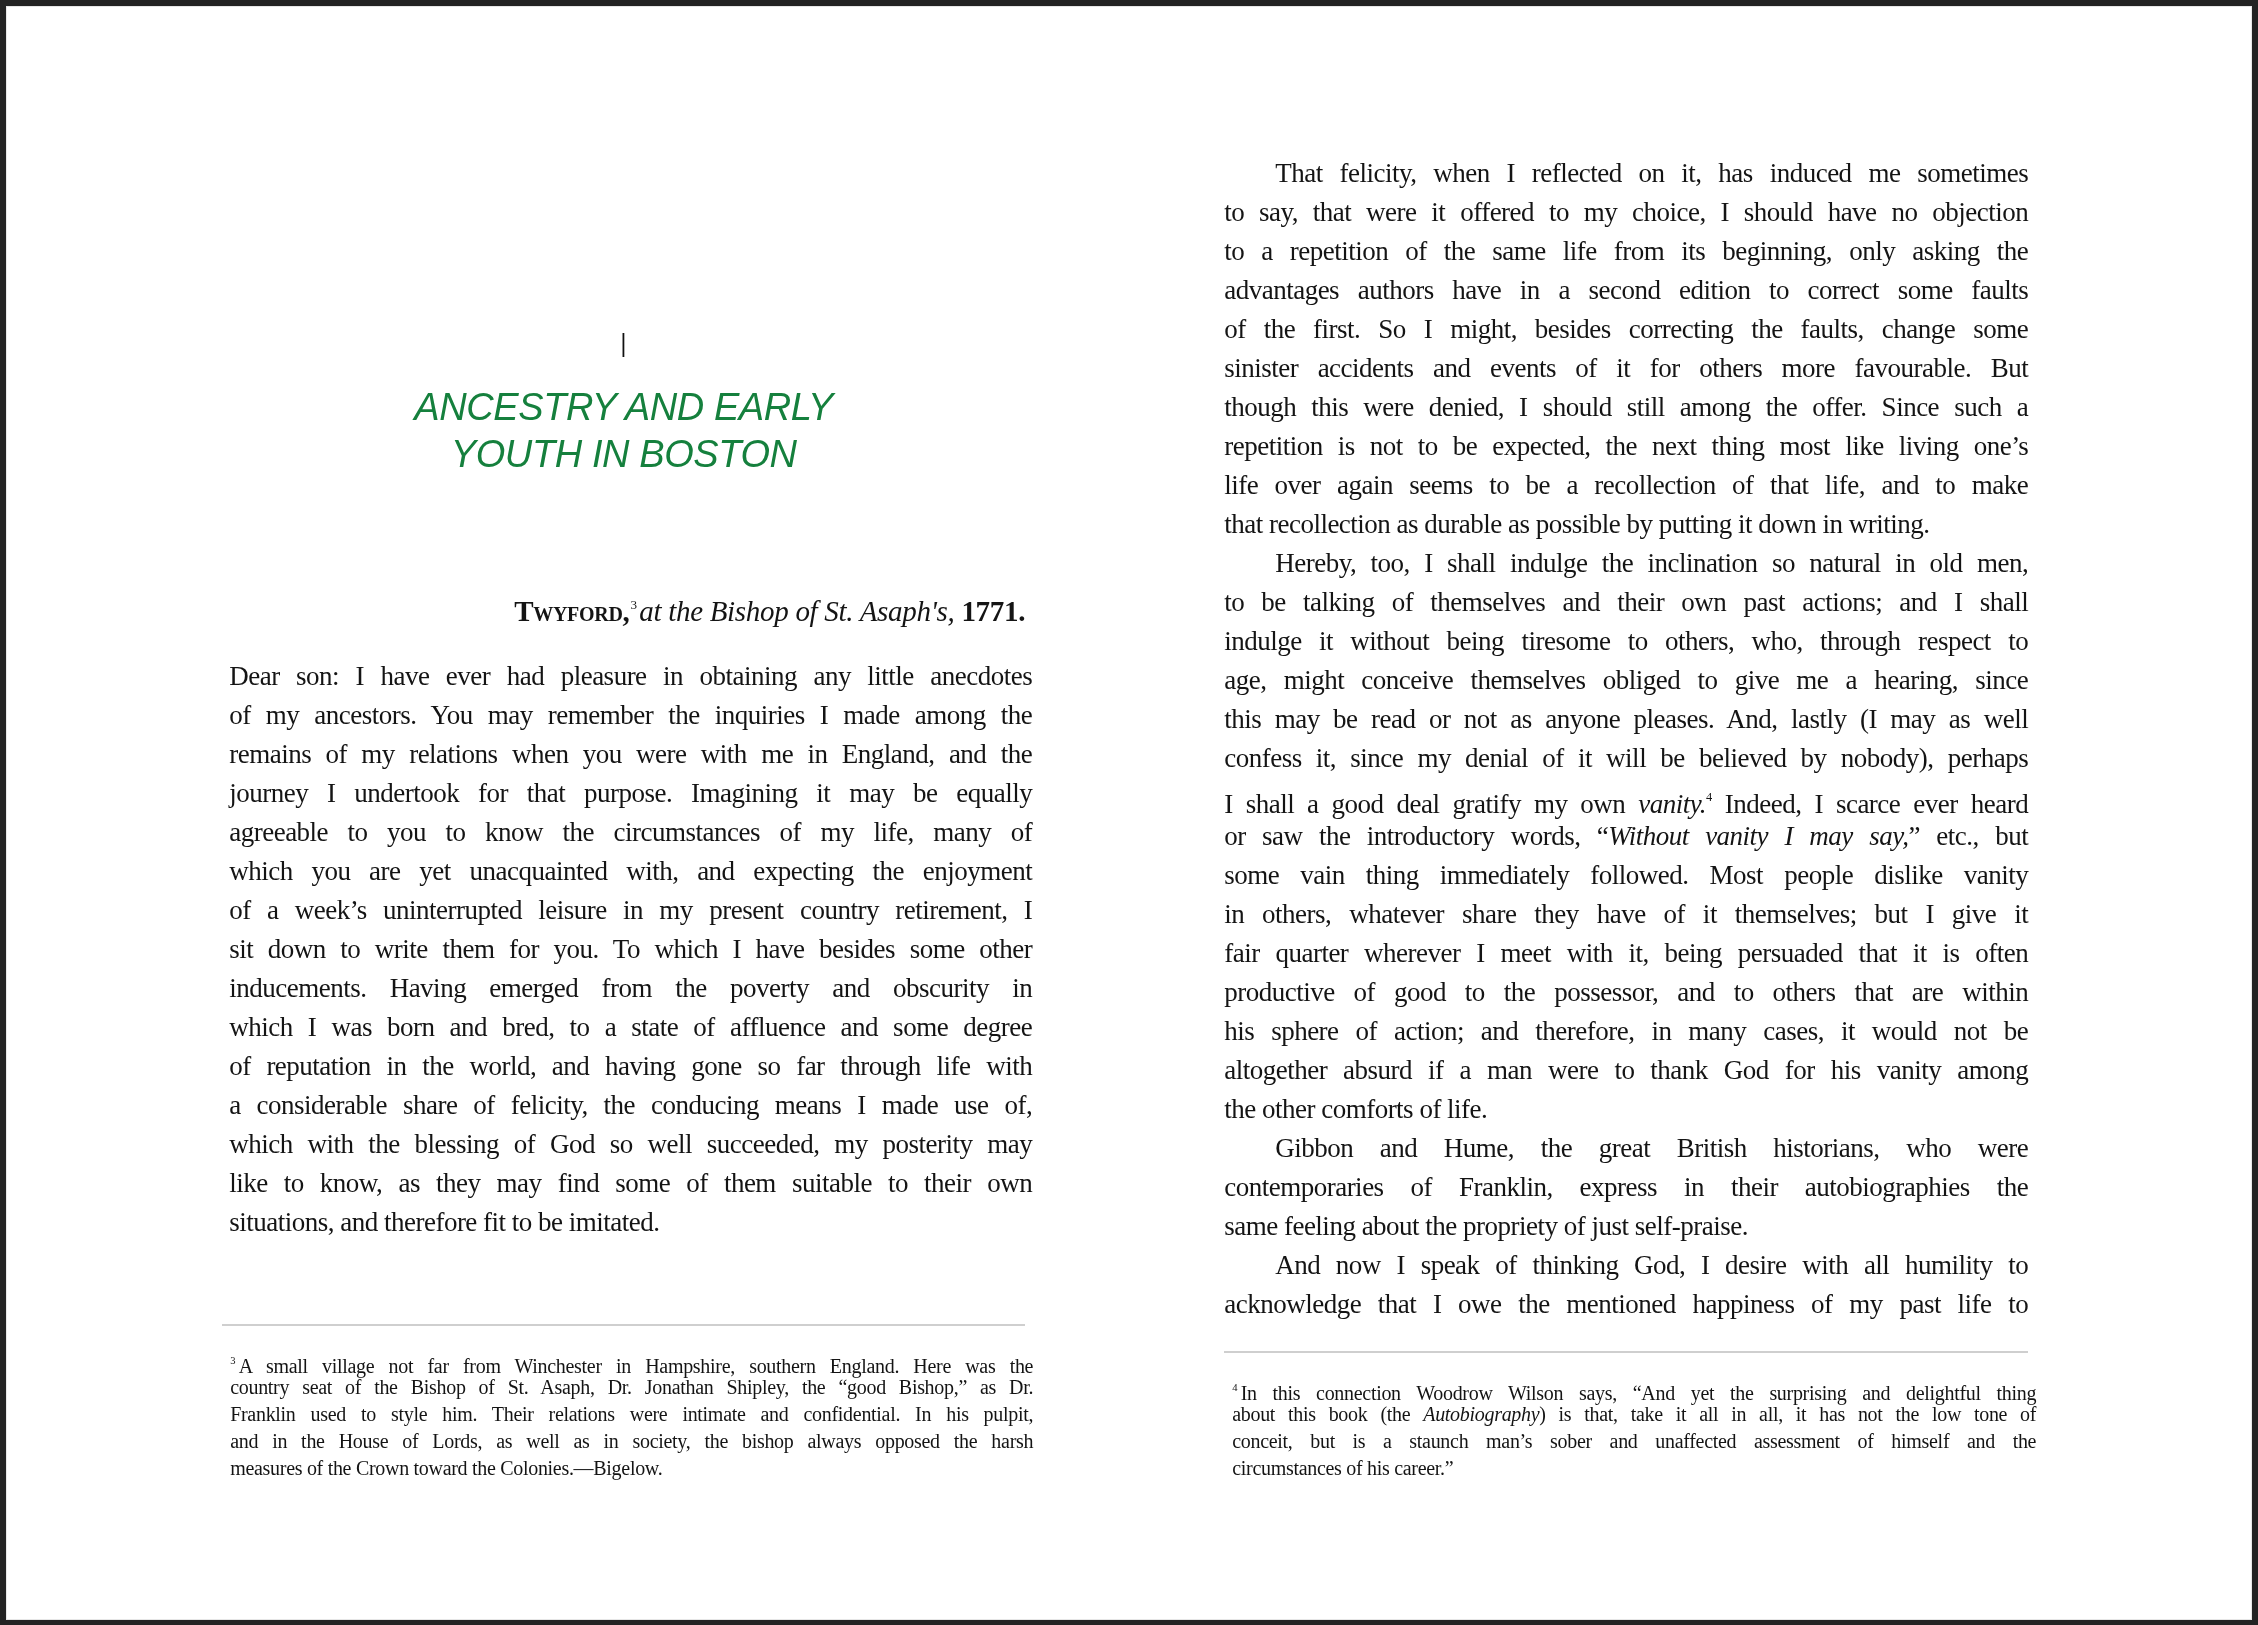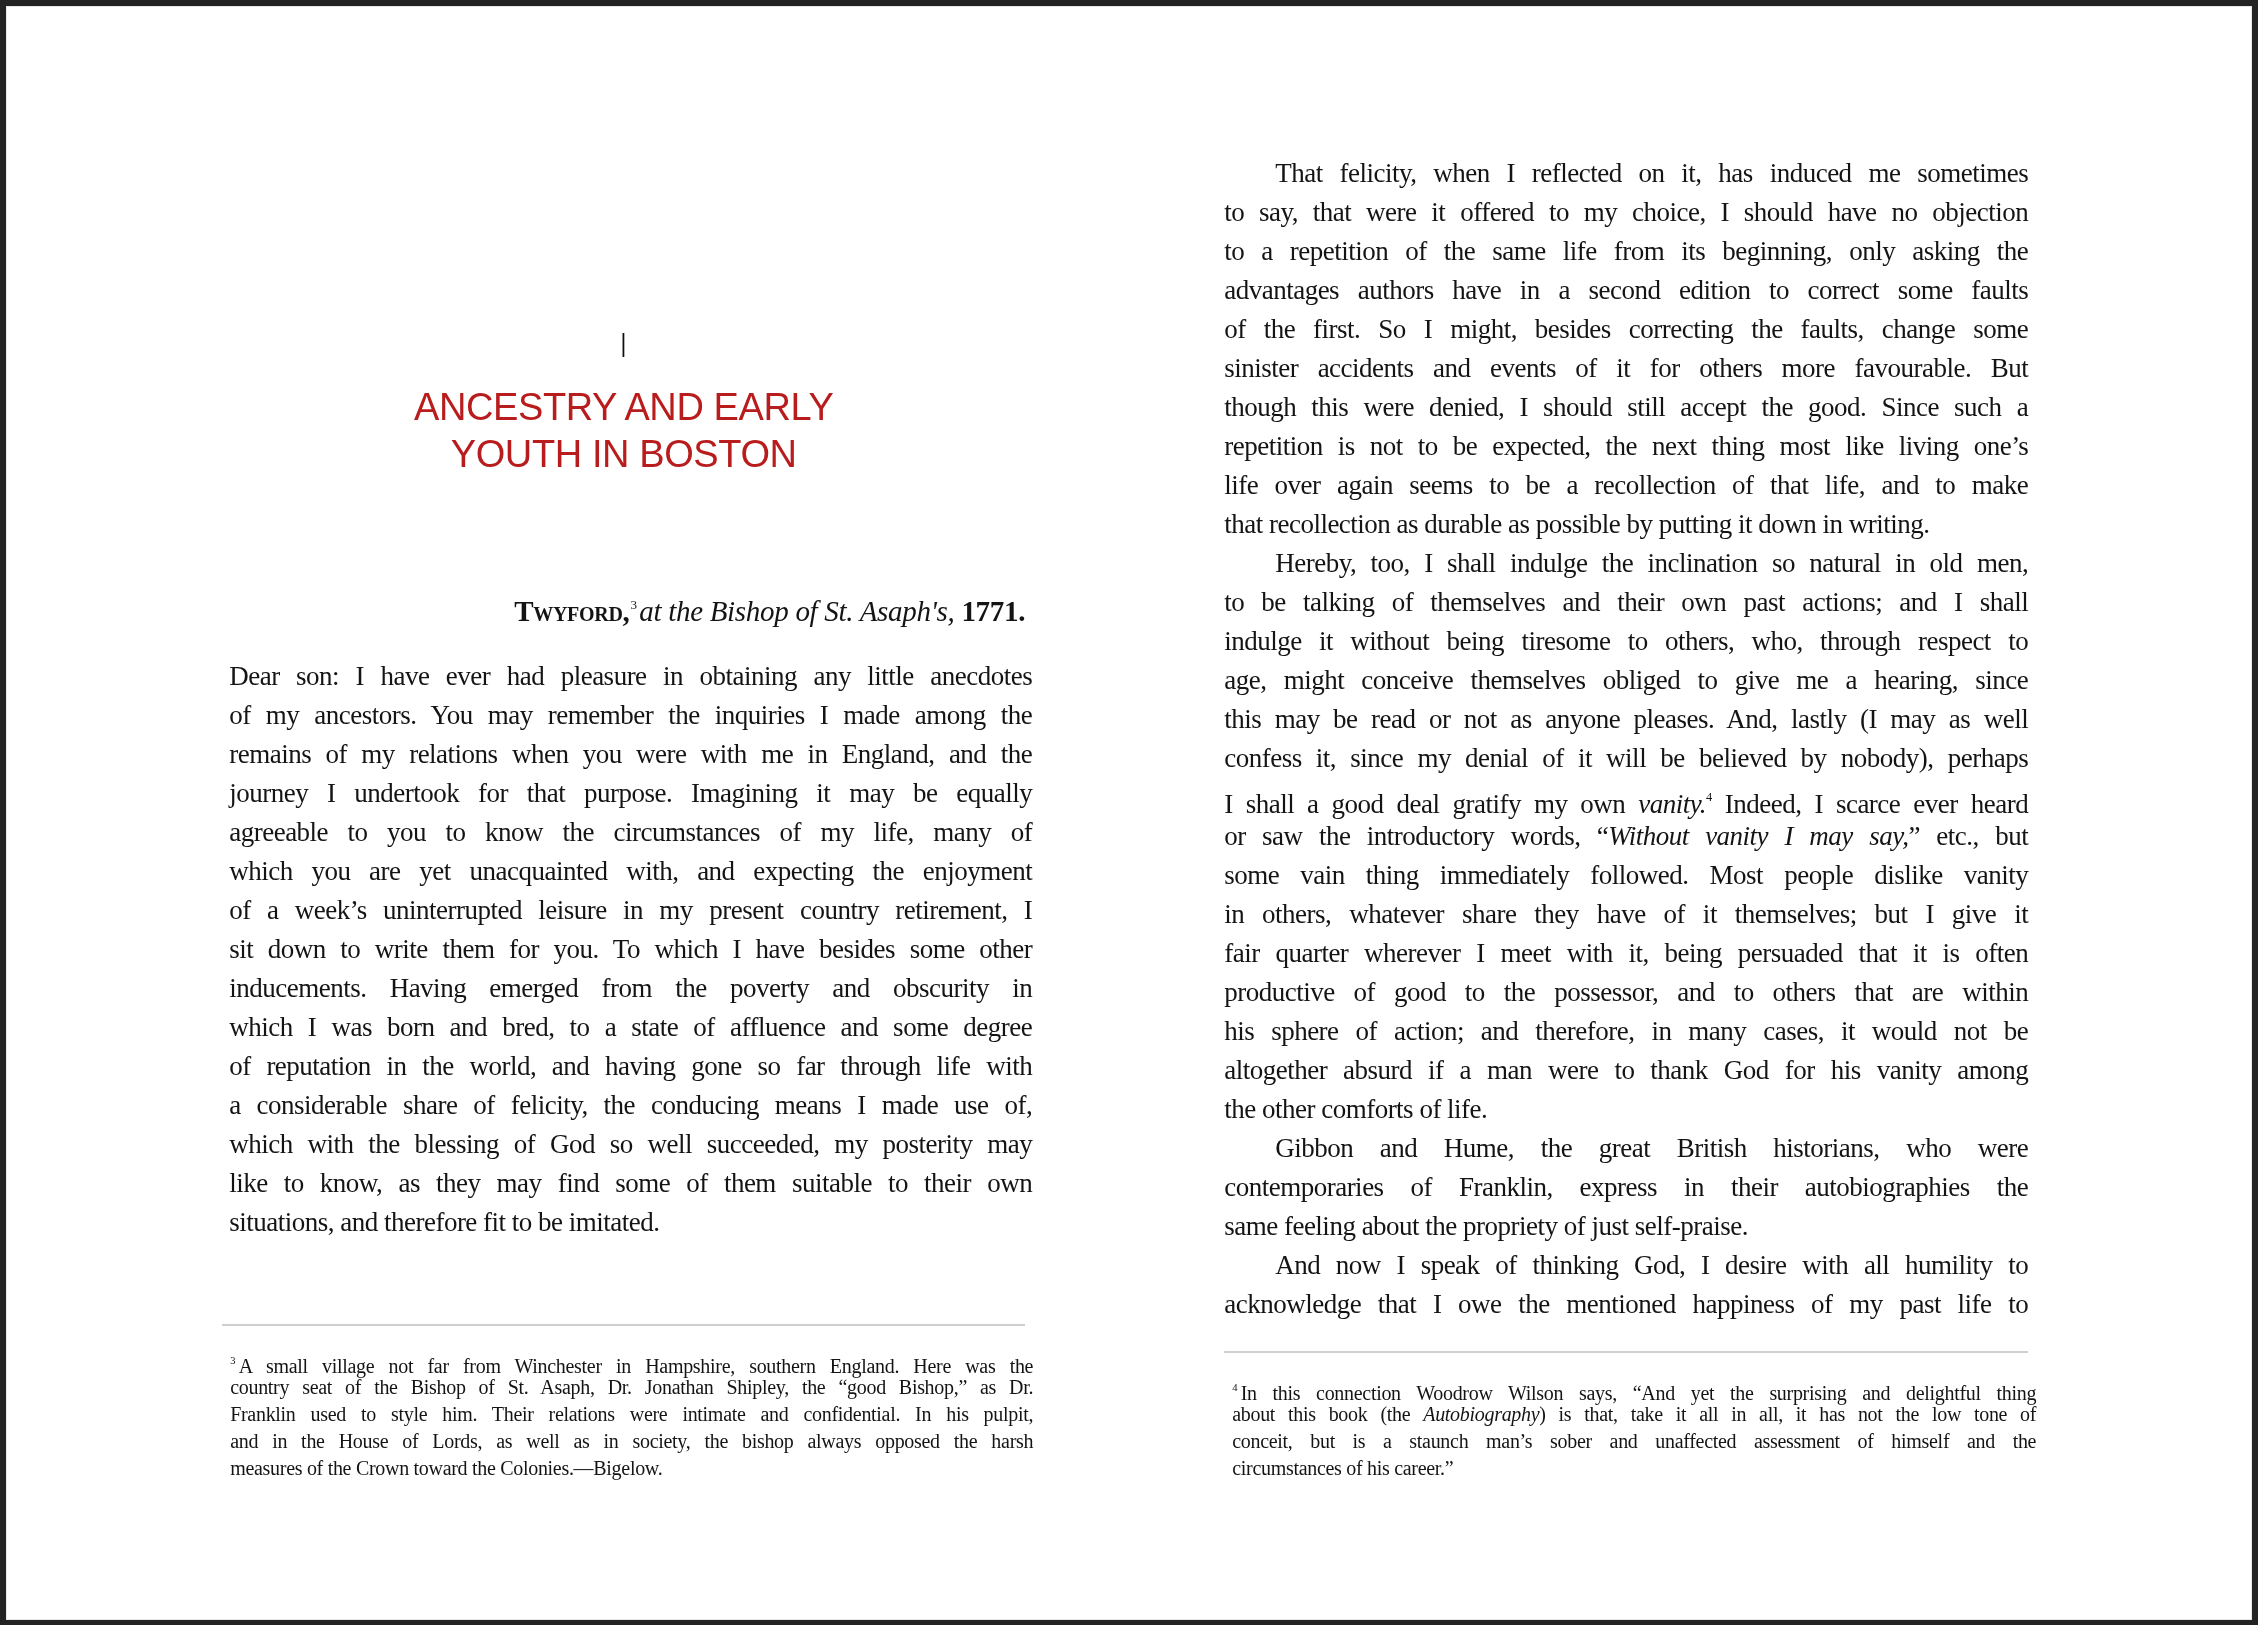--- a/index.html
+++ b/index.html
@@ -23,22 +23,23 @@
     position: absolute; top: 319px; left: 0; width: 100%;
     text-align: center;
     font-family: "Liberation Sans", "DejaVu Sans", sans-serif;
     font-size: 35px; font-weight: normal; color: #111;
     transform: scaleX(0.55);
   }
   .chapter-title {
     position: absolute; top: 378px; left: 0; width: 100%;
     text-align: center;
     font-family: "Liberation Sans", "DejaVu Sans", sans-serif;
-    font-size: 38px; line-height: 47px; color: #b91c1c;
+    font-size: 38px; line-height: 47px; color: #15803d;
     letter-spacing: -0.4px;
+    font-style: italic;
   }
   .chapter-title span { display: block; }
 
   .dateline {
     position: absolute; top: 581px; right: 0;
     font-size: 29px; line-height: 35px; text-align: center;
     white-space: nowrap; letter-spacing: -0.3px;
   }
   .dateline .sc { font-variant: small-caps; font-weight: bold; }
   .dateline .it { font-style: italic; }
@@ -122,21 +123,21 @@
   </section>
 
   <section class="page right">
     <div class="body-text right-body">
       <span class="line indent">That felicity, when I reflected on it, has induced me sometimes</span>
       <span class="line">to say, that were it offered to my choice, I should have no objection</span>
       <span class="line">to a repetition of the same life from its beginning, only asking the</span>
       <span class="line">advantages authors have in a second edition to correct some faults</span>
       <span class="line">of the first. So I might, besides correcting the faults, change some</span>
       <span class="line">sinister accidents and events of it for others more favourable. But</span>
-      <span class="line">though this were denied, I should still accept the good. Since such a</span>
+      <span class="line">though this were denied, I should still among the offer. Since such a</span>
       <span class="line">repetition is not to be expected, the next thing most like living one’s</span>
       <span class="line">life over again seems to be a recollection of that life, and to make</span>
       <span class="line last">that recollection as durable as possible by putting it down in writing.</span>
       <span class="line indent">Hereby, too, I shall indulge the inclination so natural in old men,</span>
       <span class="line">to be talking of themselves and their own past actions; and I shall</span>
       <span class="line">indulge it without being tiresome to others, who, through respect to</span>
       <span class="line">age, might conceive themselves obliged to give me a hearing, since</span>
       <span class="line">this may be read or not as anyone pleases. And, lastly (I may as well</span>
       <span class="line">confess it, since my denial of it will be believed by nobody), perhaps</span>
       <span class="line"><span style="white-space: pre;">I shall a good deal gratify my own </span><i style="white-space: pre;">vanity.</i><sup>4</sup><span style="white-space: pre;"> Indeed, I scarce ever heard</span></span>

